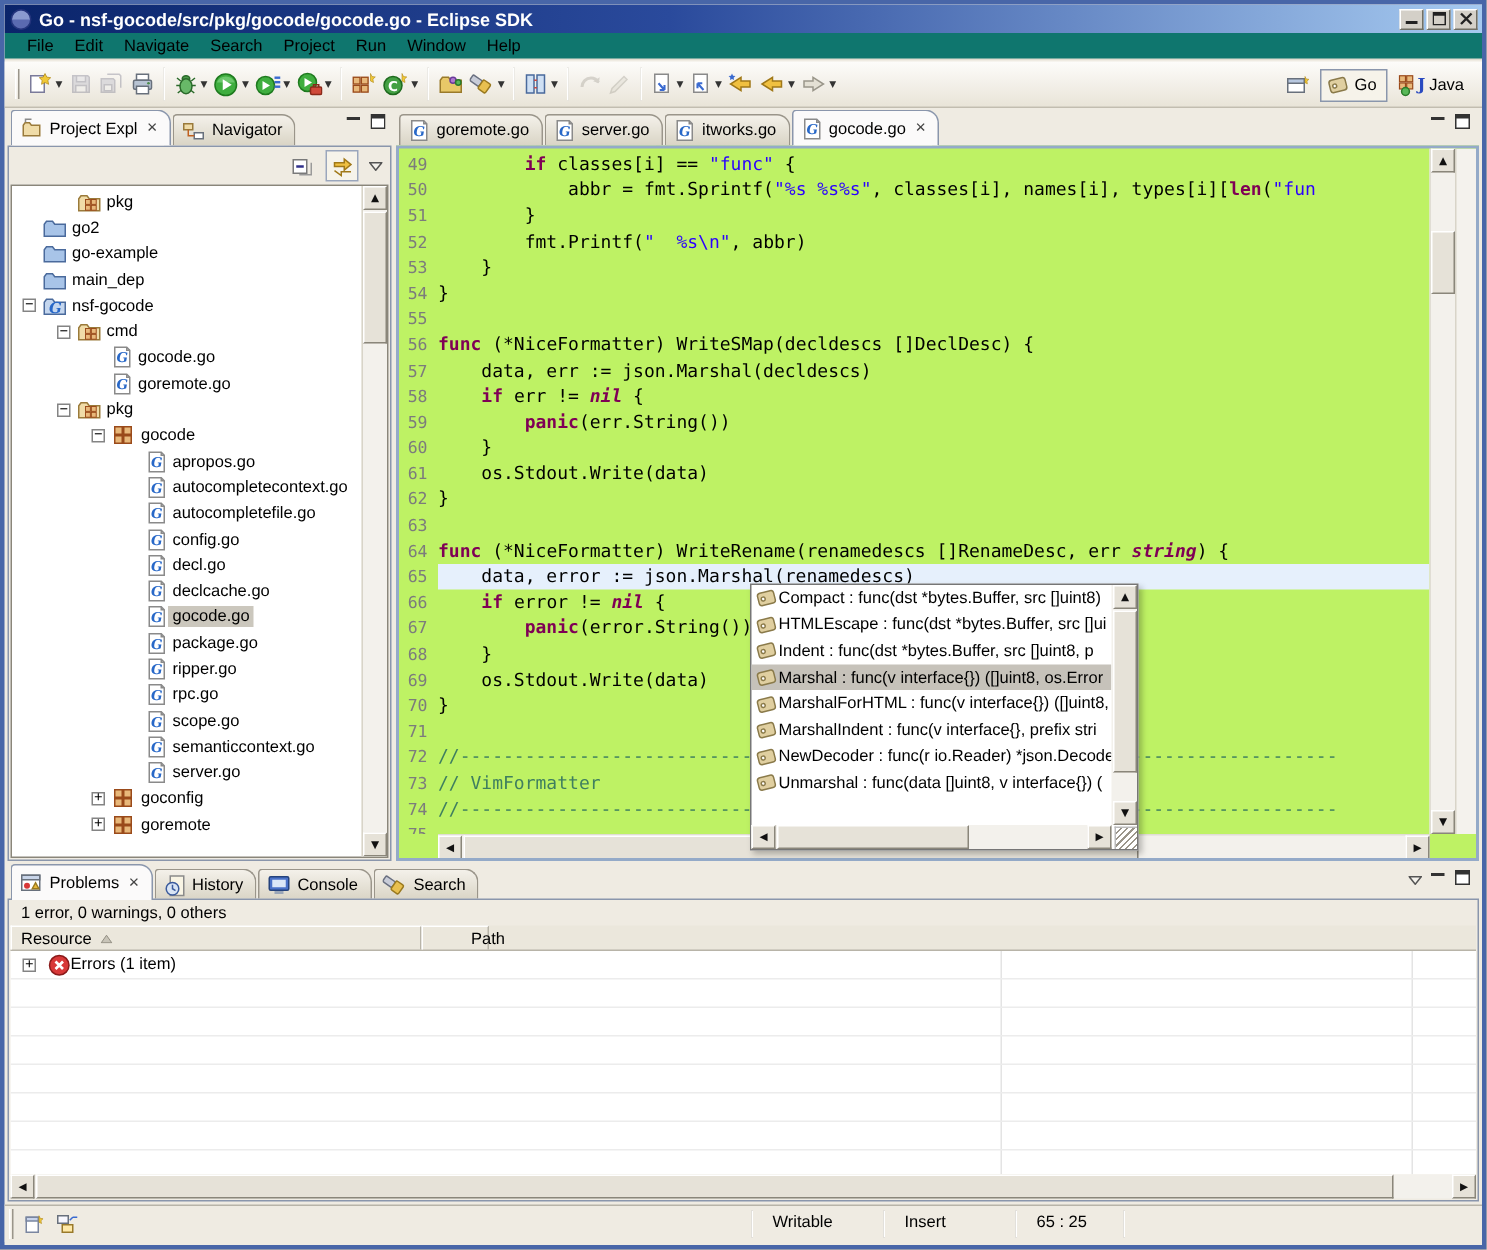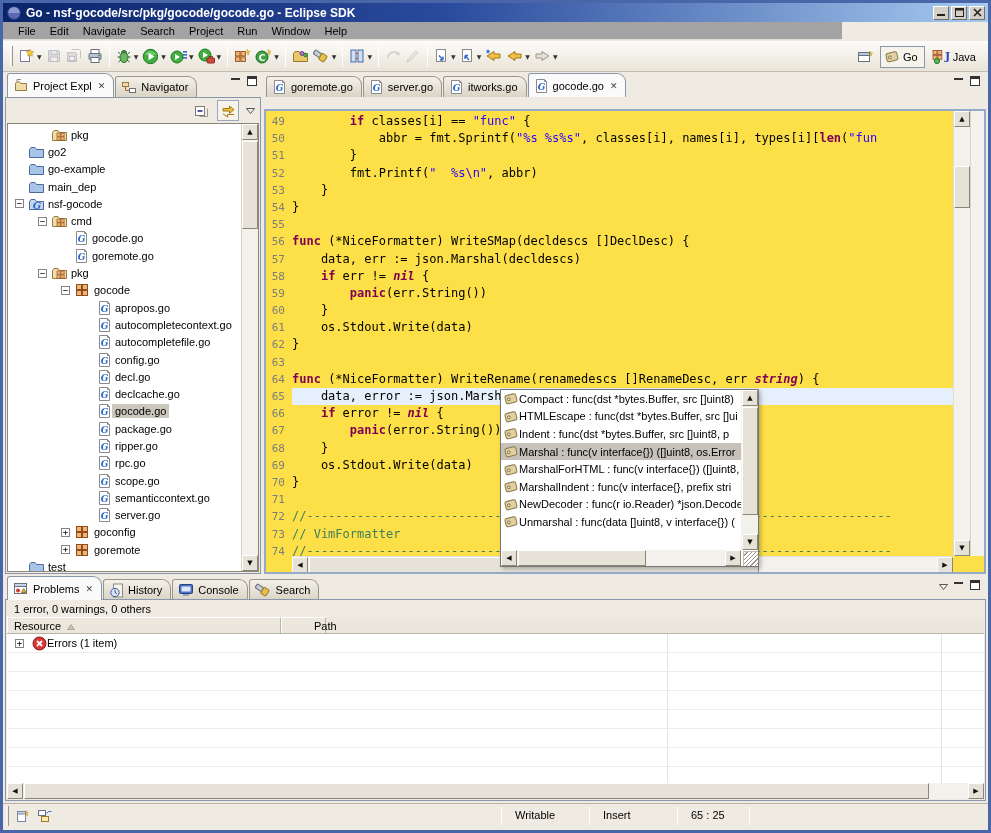--- a/index.html
+++ b/index.html
@@ -10,21 +10,21 @@
   
   #titlebar{position:absolute;left:0;top:0;width:985px;height:19px;
     background:linear-gradient(to right,#0a246a,#2a4a9c 45%,#a6caf0);
     display:flex;align-items:center;padding:0 3px;color:#fff;}
   #titlebar .ticon{width:16px;height:16px;margin-right:4px;flex:0 0 auto;}
   #titlebar .ttext{font-weight:bold;font-size:12px;white-space:nowrap;overflow:hidden;flex:1;}
   .winbtn{width:16px;height:14px;background:#d4d0c8;border:1px solid;border-color:#fff #716f64 #716f64 #fff;
     margin-left:2px;display:flex;align-items:center;justify-content:center;flex:0 0 auto;}
 
   
-  #menubar{position:absolute;left:0;top:19px;width:839px;height:18px;background:#a3a3a3;display:flex;align-items:center;padding-left:8px;border-bottom:1px solid #e2ddd2;}
+  #menubar{position:absolute;left:0;top:19px;width:985px;height:18px;background:#0f766e;display:flex;align-items:center;padding-left:8px;border-bottom:1px solid #e2ddd2;}
   .menu-item{padding:1px 7px;white-space:nowrap;}
 
   
   #toolbar{position:absolute;left:0;top:38px;width:985px;height:31px;
     background:linear-gradient(#fdfcfa,#e9e4d8);border-bottom:1px solid #c2bdb0;
     display:flex;align-items:center;padding-left:4px;}
   .tsep{width:1px;height:22px;background:#b8b3a6;border-right:1px solid #fff;margin:0 4px;flex:0 0 auto;}
   .tbtn{display:flex;align-items:center;height:24px;padding:1px 2px;flex:0 0 auto;}
   .tbtn.disabled{opacity:.45;}
   .caret{font-size:6px;color:#333;margin-left:2px;font-family:"DejaVu Sans",sans-serif;}
@@ -60,21 +60,21 @@
 
   
   .sb-track-v{position:absolute;background:#f3f1ec;}
   .sb-track-h{position:absolute;background:#f3f1ec;}
   .sbtn{position:absolute;width:16px;height:16px;background:#e6e2d8;border:1px solid;border-color:#fff #8a867a #8a867a #fff;
     display:flex;align-items:center;justify-content:center;font-size:7px;color:#111;font-family:"DejaVu Sans",sans-serif;}
   .sthumb{position:absolute;background:#e6e2d8;border:1px solid;border-color:#fff #8a867a #8a867a #fff;}
 
   
   #editor{position:absolute;left:261px;top:70px;width:722px;height:501px;}
-  #editor-content{position:absolute;left:0;top:24px;right:0;bottom:0;border:2px solid #94aac8;background:#fde047;overflow:hidden;margin-top:12px;}
+  #editor-content{position:absolute;left:0;top:24px;right:0;bottom:0;border:2px solid #94aac8;background:#bef264;overflow:hidden;}
   #lines{position:absolute;left:0;top:2px;right:31px;bottom:16px;overflow:hidden;
     font-family:"DejaVu Sans Mono",monospace;font-size:12px;line-height:17.2px;}
   .cl{display:flex;height:17.2px;}
   .cl .ln{flex:0 0 26px;text-align:right;padding-right:7px;color:#7c7c7c;font-size:11px;}
   .cl .ct{flex:1;white-space:pre;overflow:hidden;}
   .cl.cur .ct{background:#e6f0fc;}
   .kw{color:#7f0055;font-weight:bold;}
   .kwi{color:#7f0055;font-weight:bold;font-style:italic;}
   .str{color:#2a00ff;}
   .cmt{color:#3f7f5f;}
@@ -720,29 +720,20 @@
                   <g transform="translate(2.5,2.5) scale(1)" stroke="#9a4a1a" fill="#e8b87a">
                     <rect x="0" y="0" width="5" height="5"></rect>
                     <rect x="6" y="0" width="5" height="5"></rect>
                     <rect x="0" y="6" width="5" height="5"></rect>
                     <rect x="6" y="6" width="5" height="5"></rect>
                   </g>
                 </svg>
               </span>
               <span class="tlabel">goremote</span>
             </div>
-            <div class="trow" style="padding-left: 7px;">
-              <span class="noexp"></span>
-              <span style="display: inline-flex; align-items: center;">
-                <svg width="17" height="16">
-                  <path d="M1.5 13.5v-8l1.5-2h4l1.5 2h7v8z" fill="#a8c4e8" stroke="#4a6a9c"></path>
-                </svg>
-              </span>
-              <span class="tlabel">test</span>
-            </div>
           </div>
         <div class="sb-track-v" style="right:0;top:0;bottom:0;width:17px;border-left:1px solid #d8d4c8;">
           <span class="sbtn" style="top:0;right:0;">▲</span>
           <span class="sthumb" style="top:17px;right:0;width:16px;height:88px;"></span>
           <span class="sbtn" style="bottom:0;right:0;">▼</span>
         </div>
       </div>
     </div>
   </div>
 

